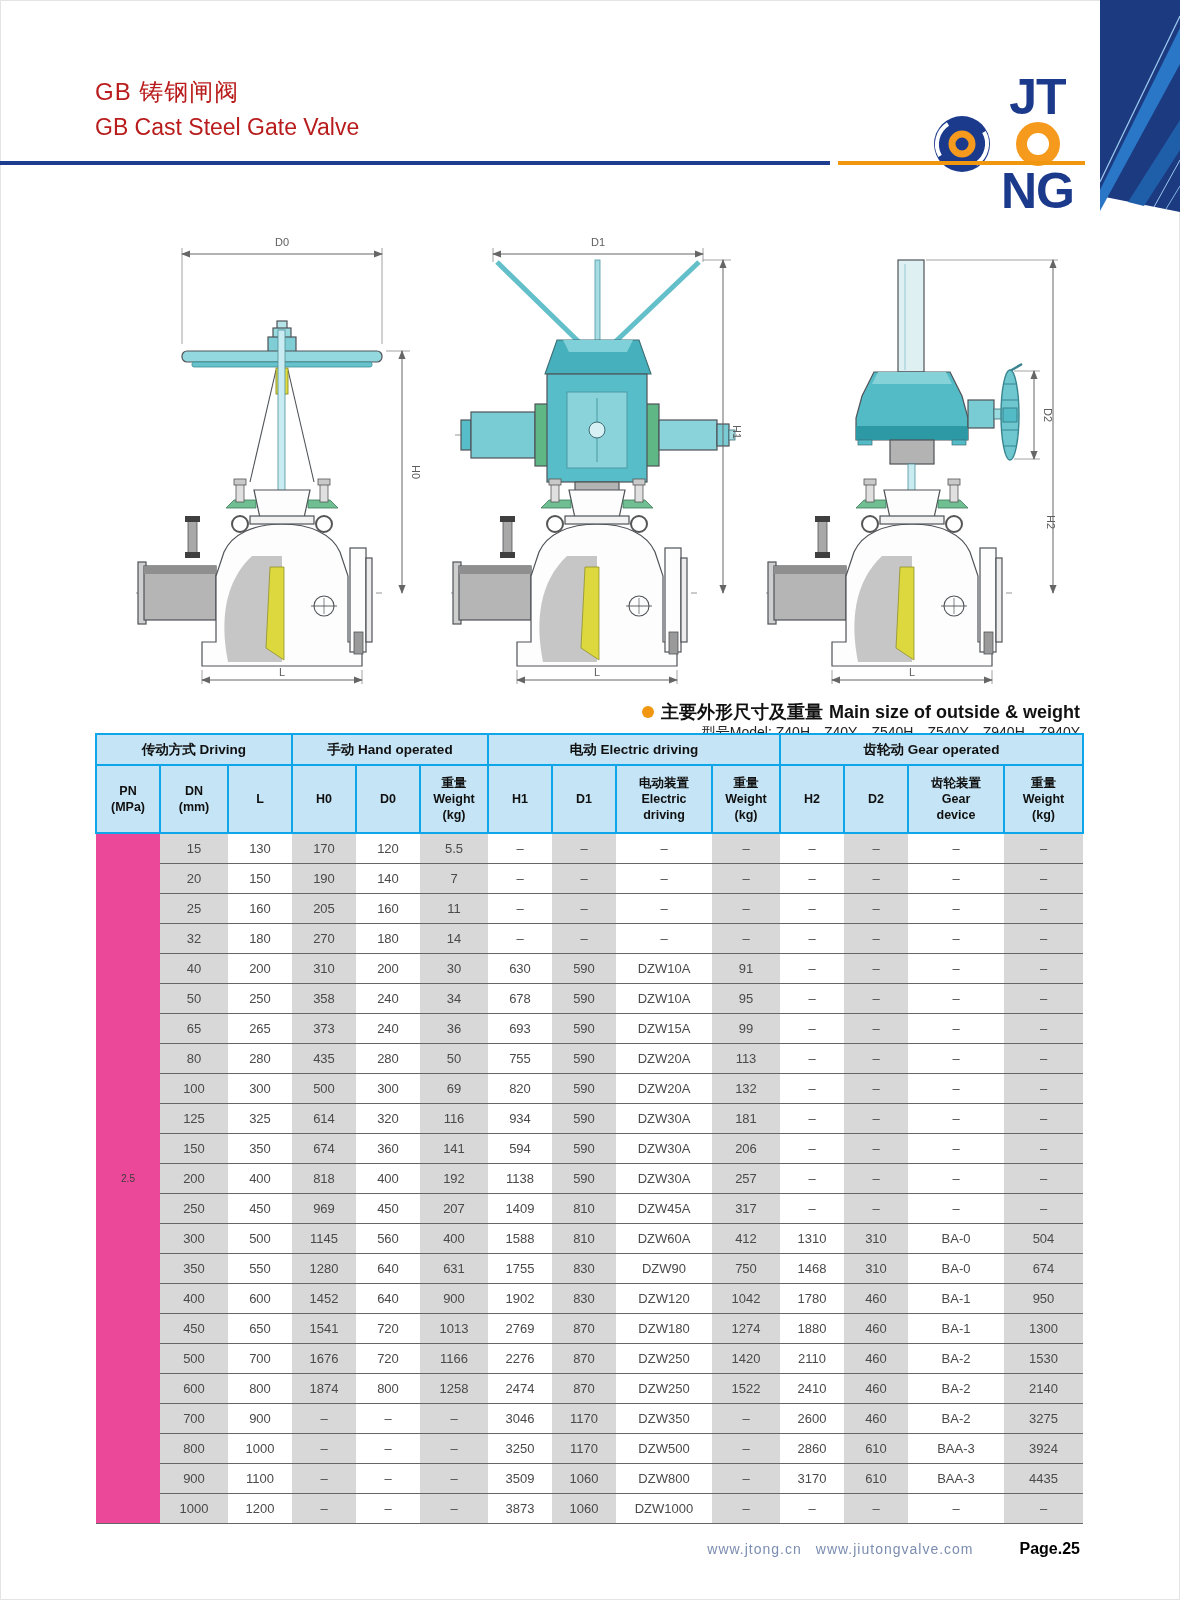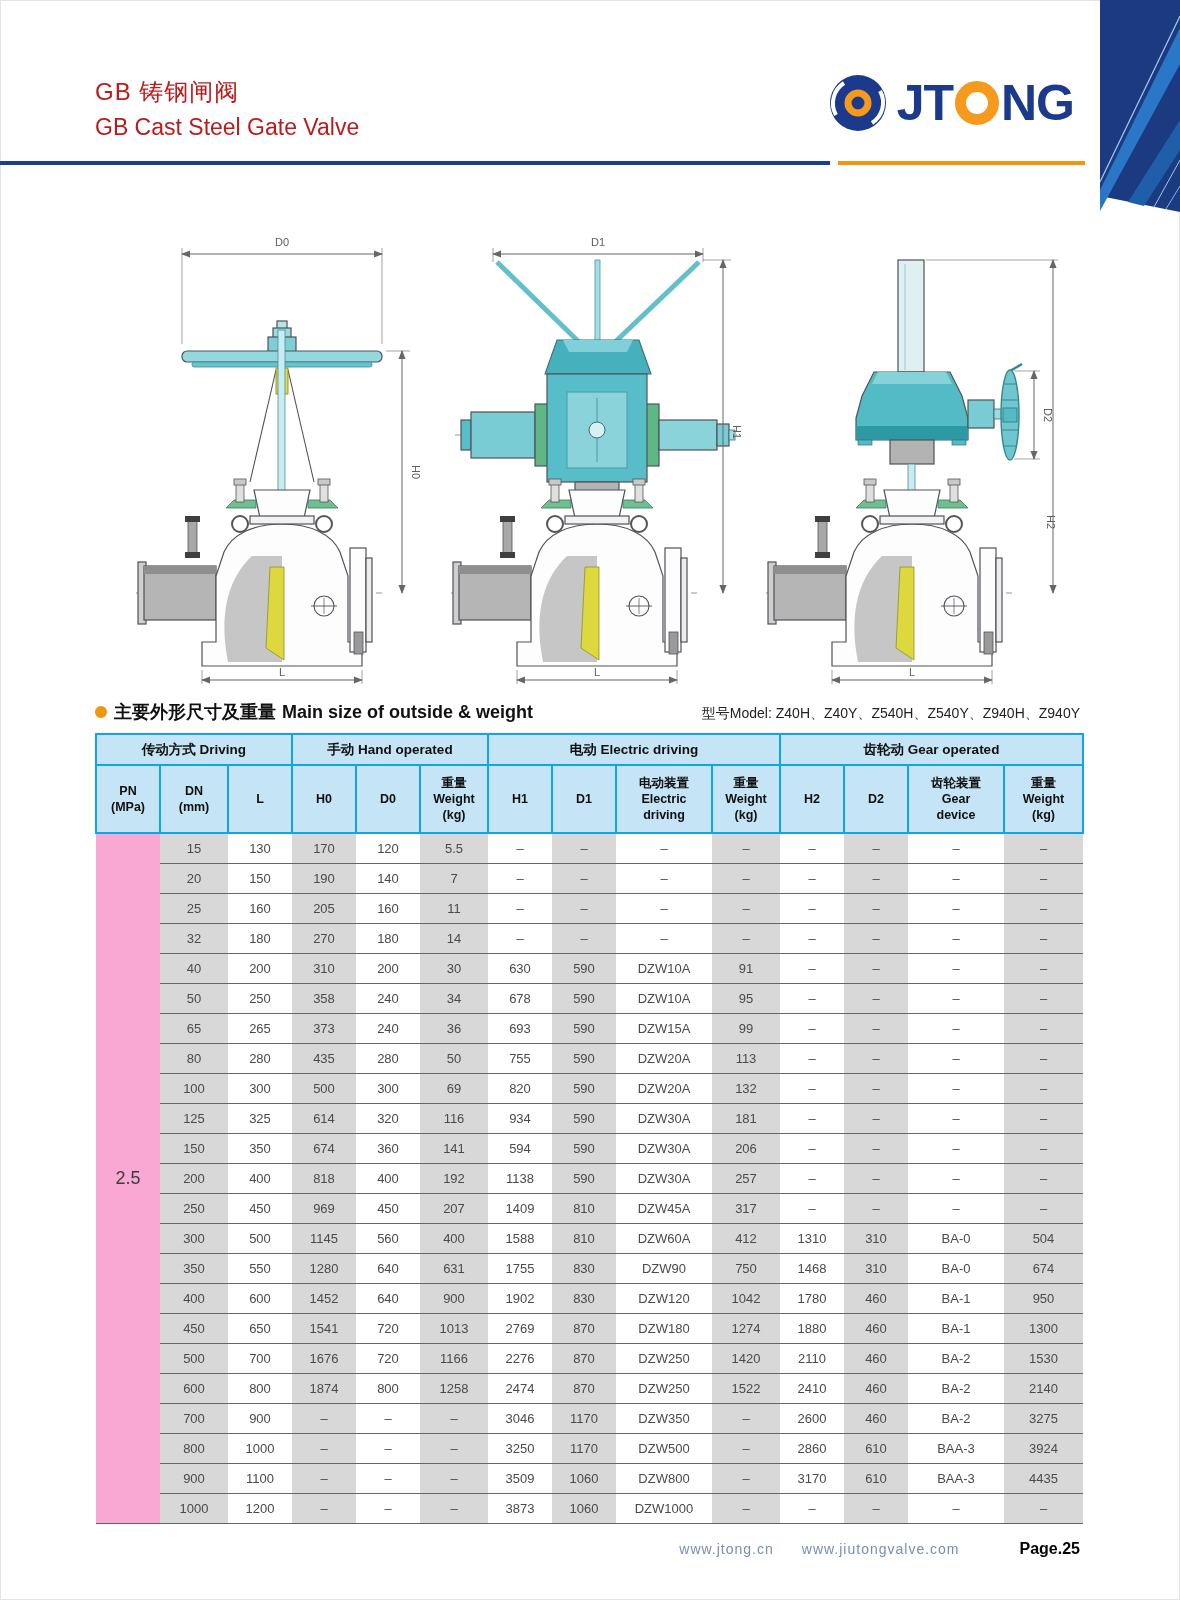--- a/index.html
+++ b/index.html
@@ -5,51 +5,51 @@
   html,body{margin:0;padding:0;background:#9a9a9a;}
   .page{position:relative;width:1180px;height:1600px;margin:0 auto;background:#fff;
         font-family:"Liberation Sans","DejaVu Sans",sans-serif;overflow:hidden;
         box-shadow:inset 0 0 0 1px #e4e4e4;}
   
   .titles{position:absolute;left:95px;top:76px;color:#b91c1c;}
   .title-zh{font-size:24px;letter-spacing:1px;}
   .title-en{font-size:23px;margin-top:6px;}
   .logo{position:absolute;right:106px;top:72px;display:flex;align-items:center;}
   .logo-word{display:flex;align-items:center;font-weight:800;font-size:50px;color:#1c3a8c;
-             letter-spacing:-1px;margin-left:8px;line-height:1;}
+             letter-spacing:-1px;margin-left:8px;line-height:1;flex-direction:column;}
   .logo-o{display:inline-block;width:22px;height:22px;border:11px solid #f59a1d;border-radius:50%;
           margin:0 2px;}
   .rule-blue{position:absolute;left:0;top:161px;width:830px;height:4px;background:#1e3d8f;}
   .rule-orange{position:absolute;left:838px;top:161px;width:247px;height:4px;background:#f0960f;}
   .banner{position:absolute;right:0;top:0;width:80px;height:216px;}
   
   .drawings{position:absolute;left:130px;top:232px;width:930px;display:flex;justify-content:space-between;}
   .dim{stroke:#666;stroke-width:1;fill:none;}
   .ext{stroke:#8a8a8a;stroke-width:0.8;fill:none;}
   .dimlab{font-size:11px;fill:#5e5e5e;}
   .ol{stroke:#4f5358;stroke-width:1.2;}
   
   .section-row{position:absolute;left:95px;top:700px;width:985px;display:flex;align-items:flex-end;
-               justify-content:space-between;}
+               justify-content:space-between;flex-direction:column;}
   .section-title{font-size:18px;font-weight:bold;color:#111;display:flex;align-items:center;}
   .bullet{width:12px;height:12px;border-radius:50%;background:#f0960f;margin-right:7px;flex:none;}
   .models{font-size:14px;color:#222;padding-bottom:1px;}
   
   .size-table{position:absolute;left:95px;top:733px;border-collapse:collapse;table-layout:fixed;}
   .size-table thead td{background:#c5e4f5;border:2px solid #0ea5e9;font-weight:bold;text-align:center;
        color:#101010;white-space:pre-line;line-height:1.3;}
   .size-table .group-row td{height:27px;font-size:13.5px;}
   .size-table .col-row td{height:62px;font-size:12.5px;padding:2px 1px;}
   .size-table tbody td{text-align:center;height:27px;font-size:13px;color:#4a4a4a;
        border-bottom:1px solid #666;}
   .size-table tbody tr:first-child td{border-top:1.5px solid #555;text-align:center;}
   .size-table tbody td.gray{background:#d8d8d8;}
-  .size-table tbody td.pn{background:#f9a8d4;border-left:none;border-right:none;font-size:18px;color:#3c3c3c;}
+  .size-table tbody td.pn{background:#ec4899;border-left:none;border-right:none;font-size:10px;color:#3c3c3c;}
   
-  .footer{position:absolute;top:1540px;right:100px;display:flex;align-items:baseline;gap:28px;}
+  .footer{position:absolute;top:1540px;right:100px;display:flex;align-items:baseline;gap:14px;}
   .footer .url{font-size:14px;color:#7b8db0;letter-spacing:1px;}
   .footer .pageno{font-size:16px;font-weight:bold;color:#000;padding-left:32px;}
 </style>
 </head>
 <body>
 
 <div class="page">
 
   <div class="titles">
     <div class="title-zh">GB 铸钢闸阀</div>

